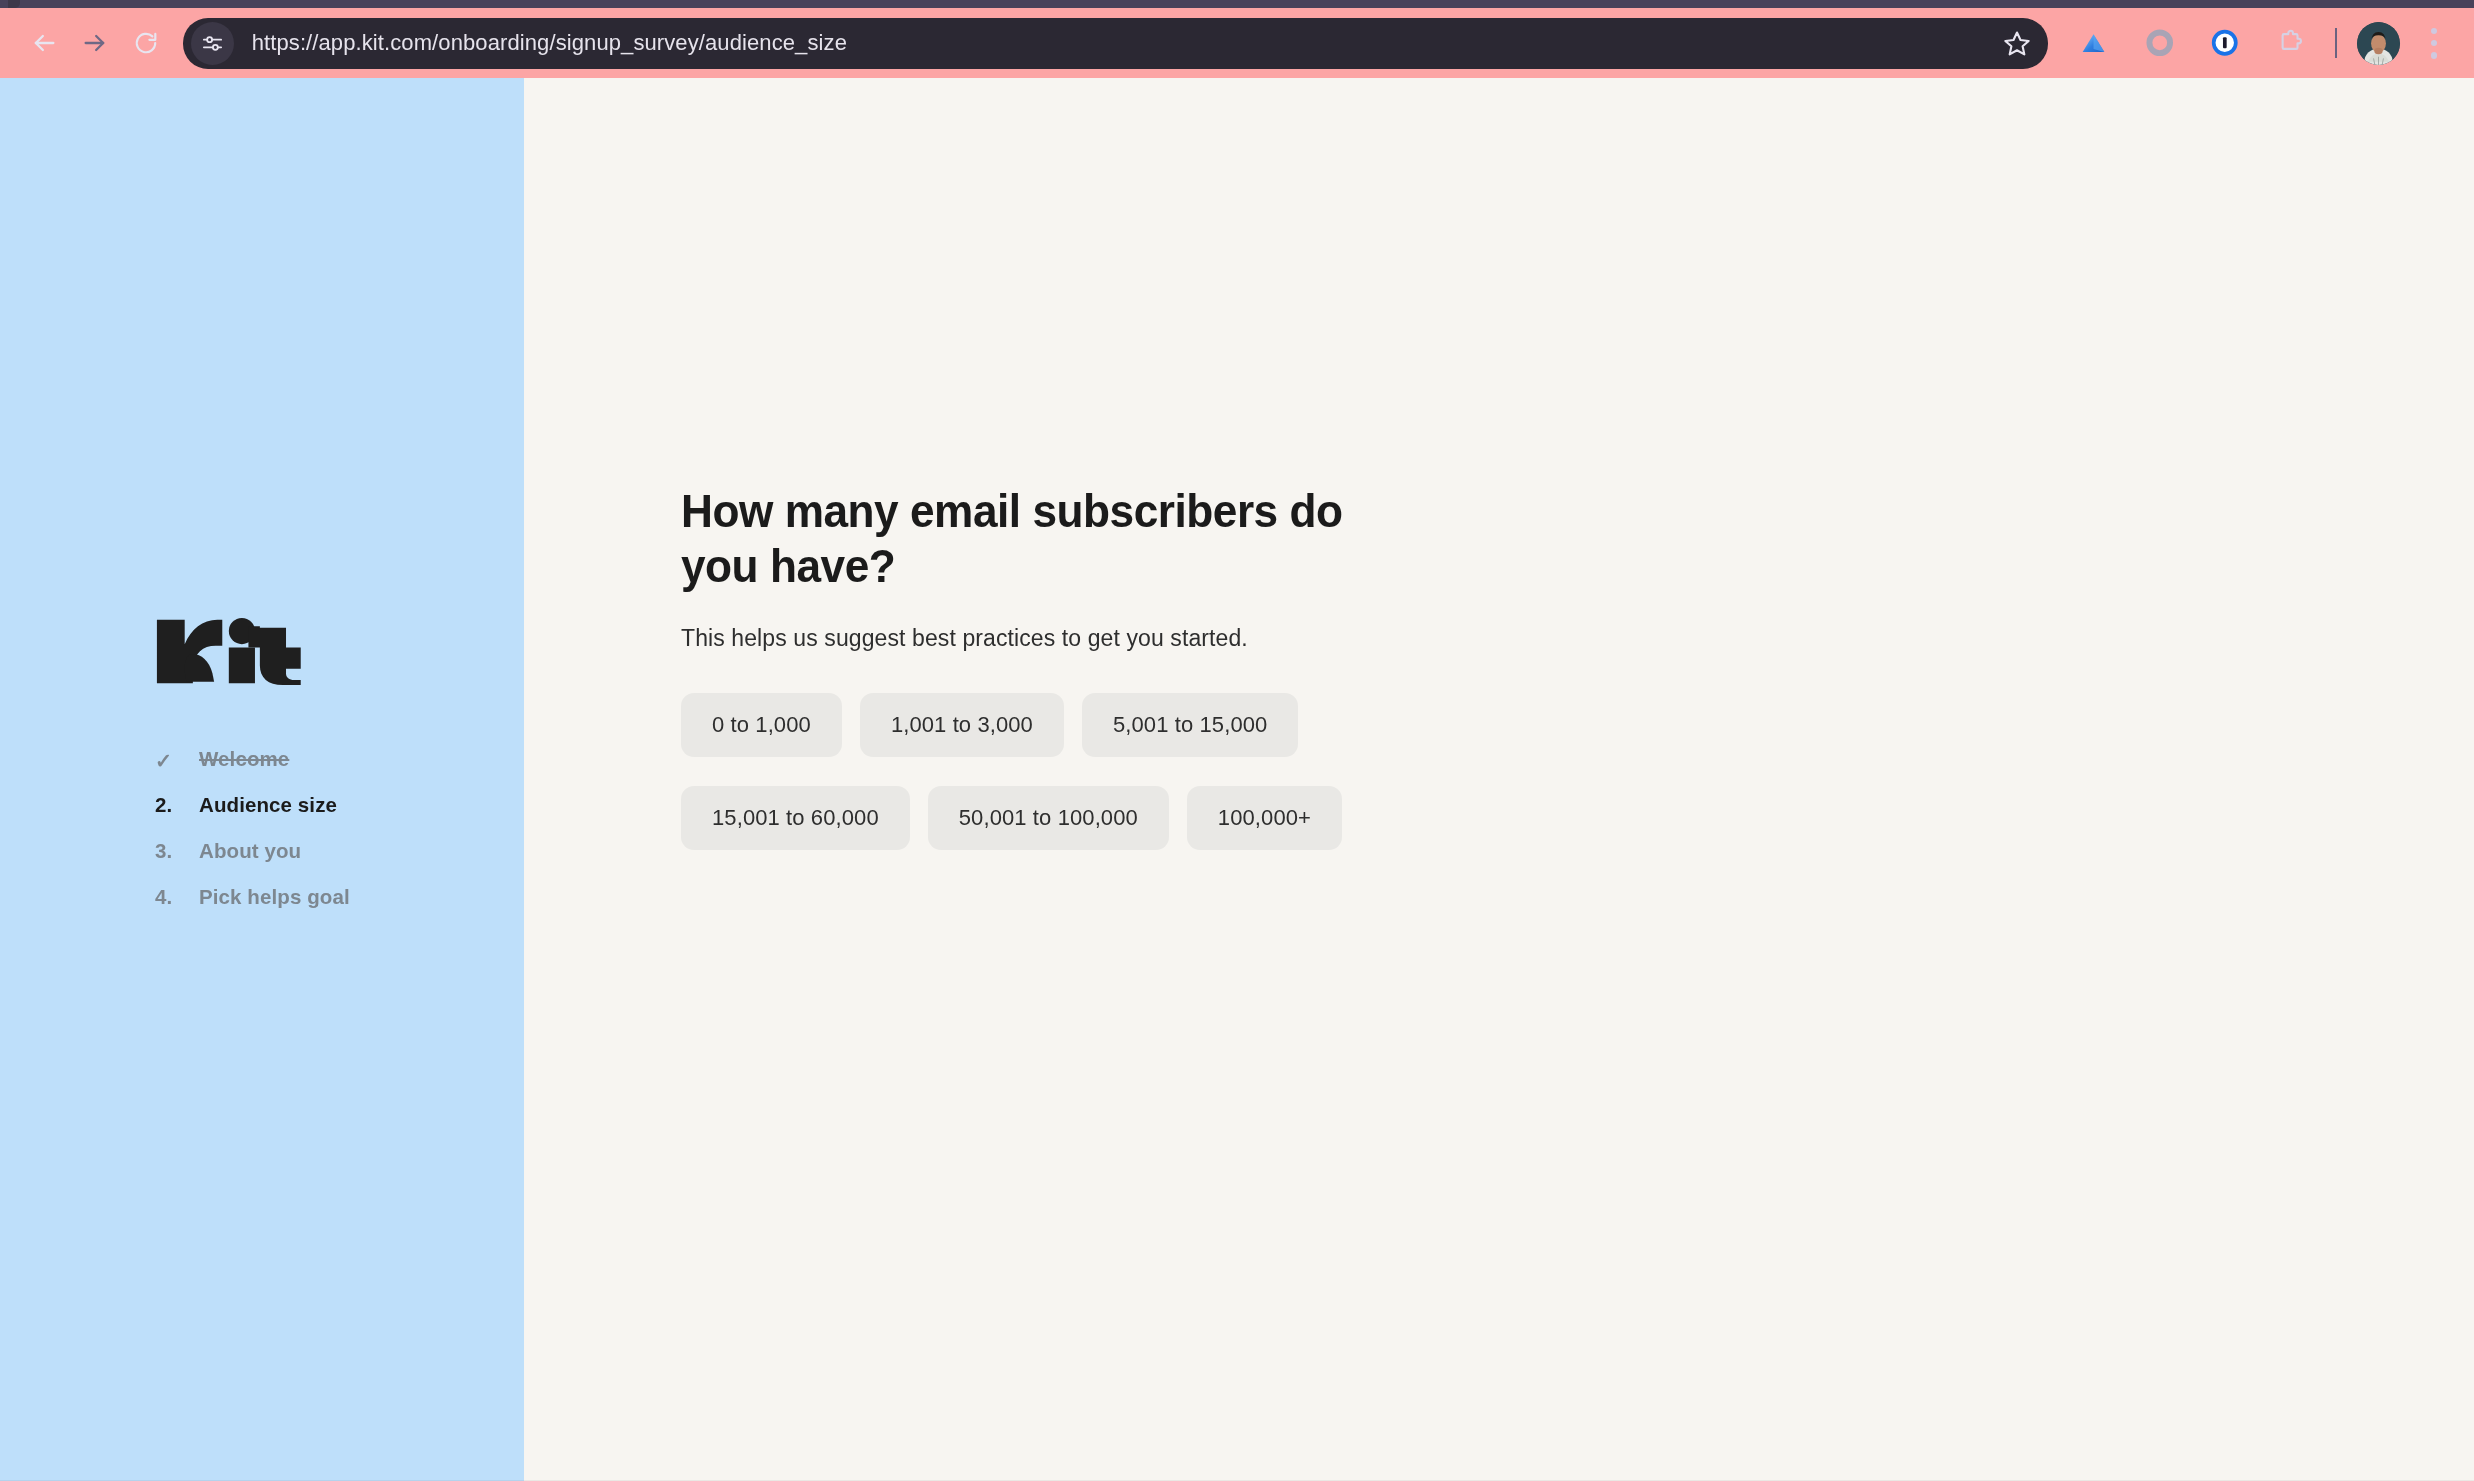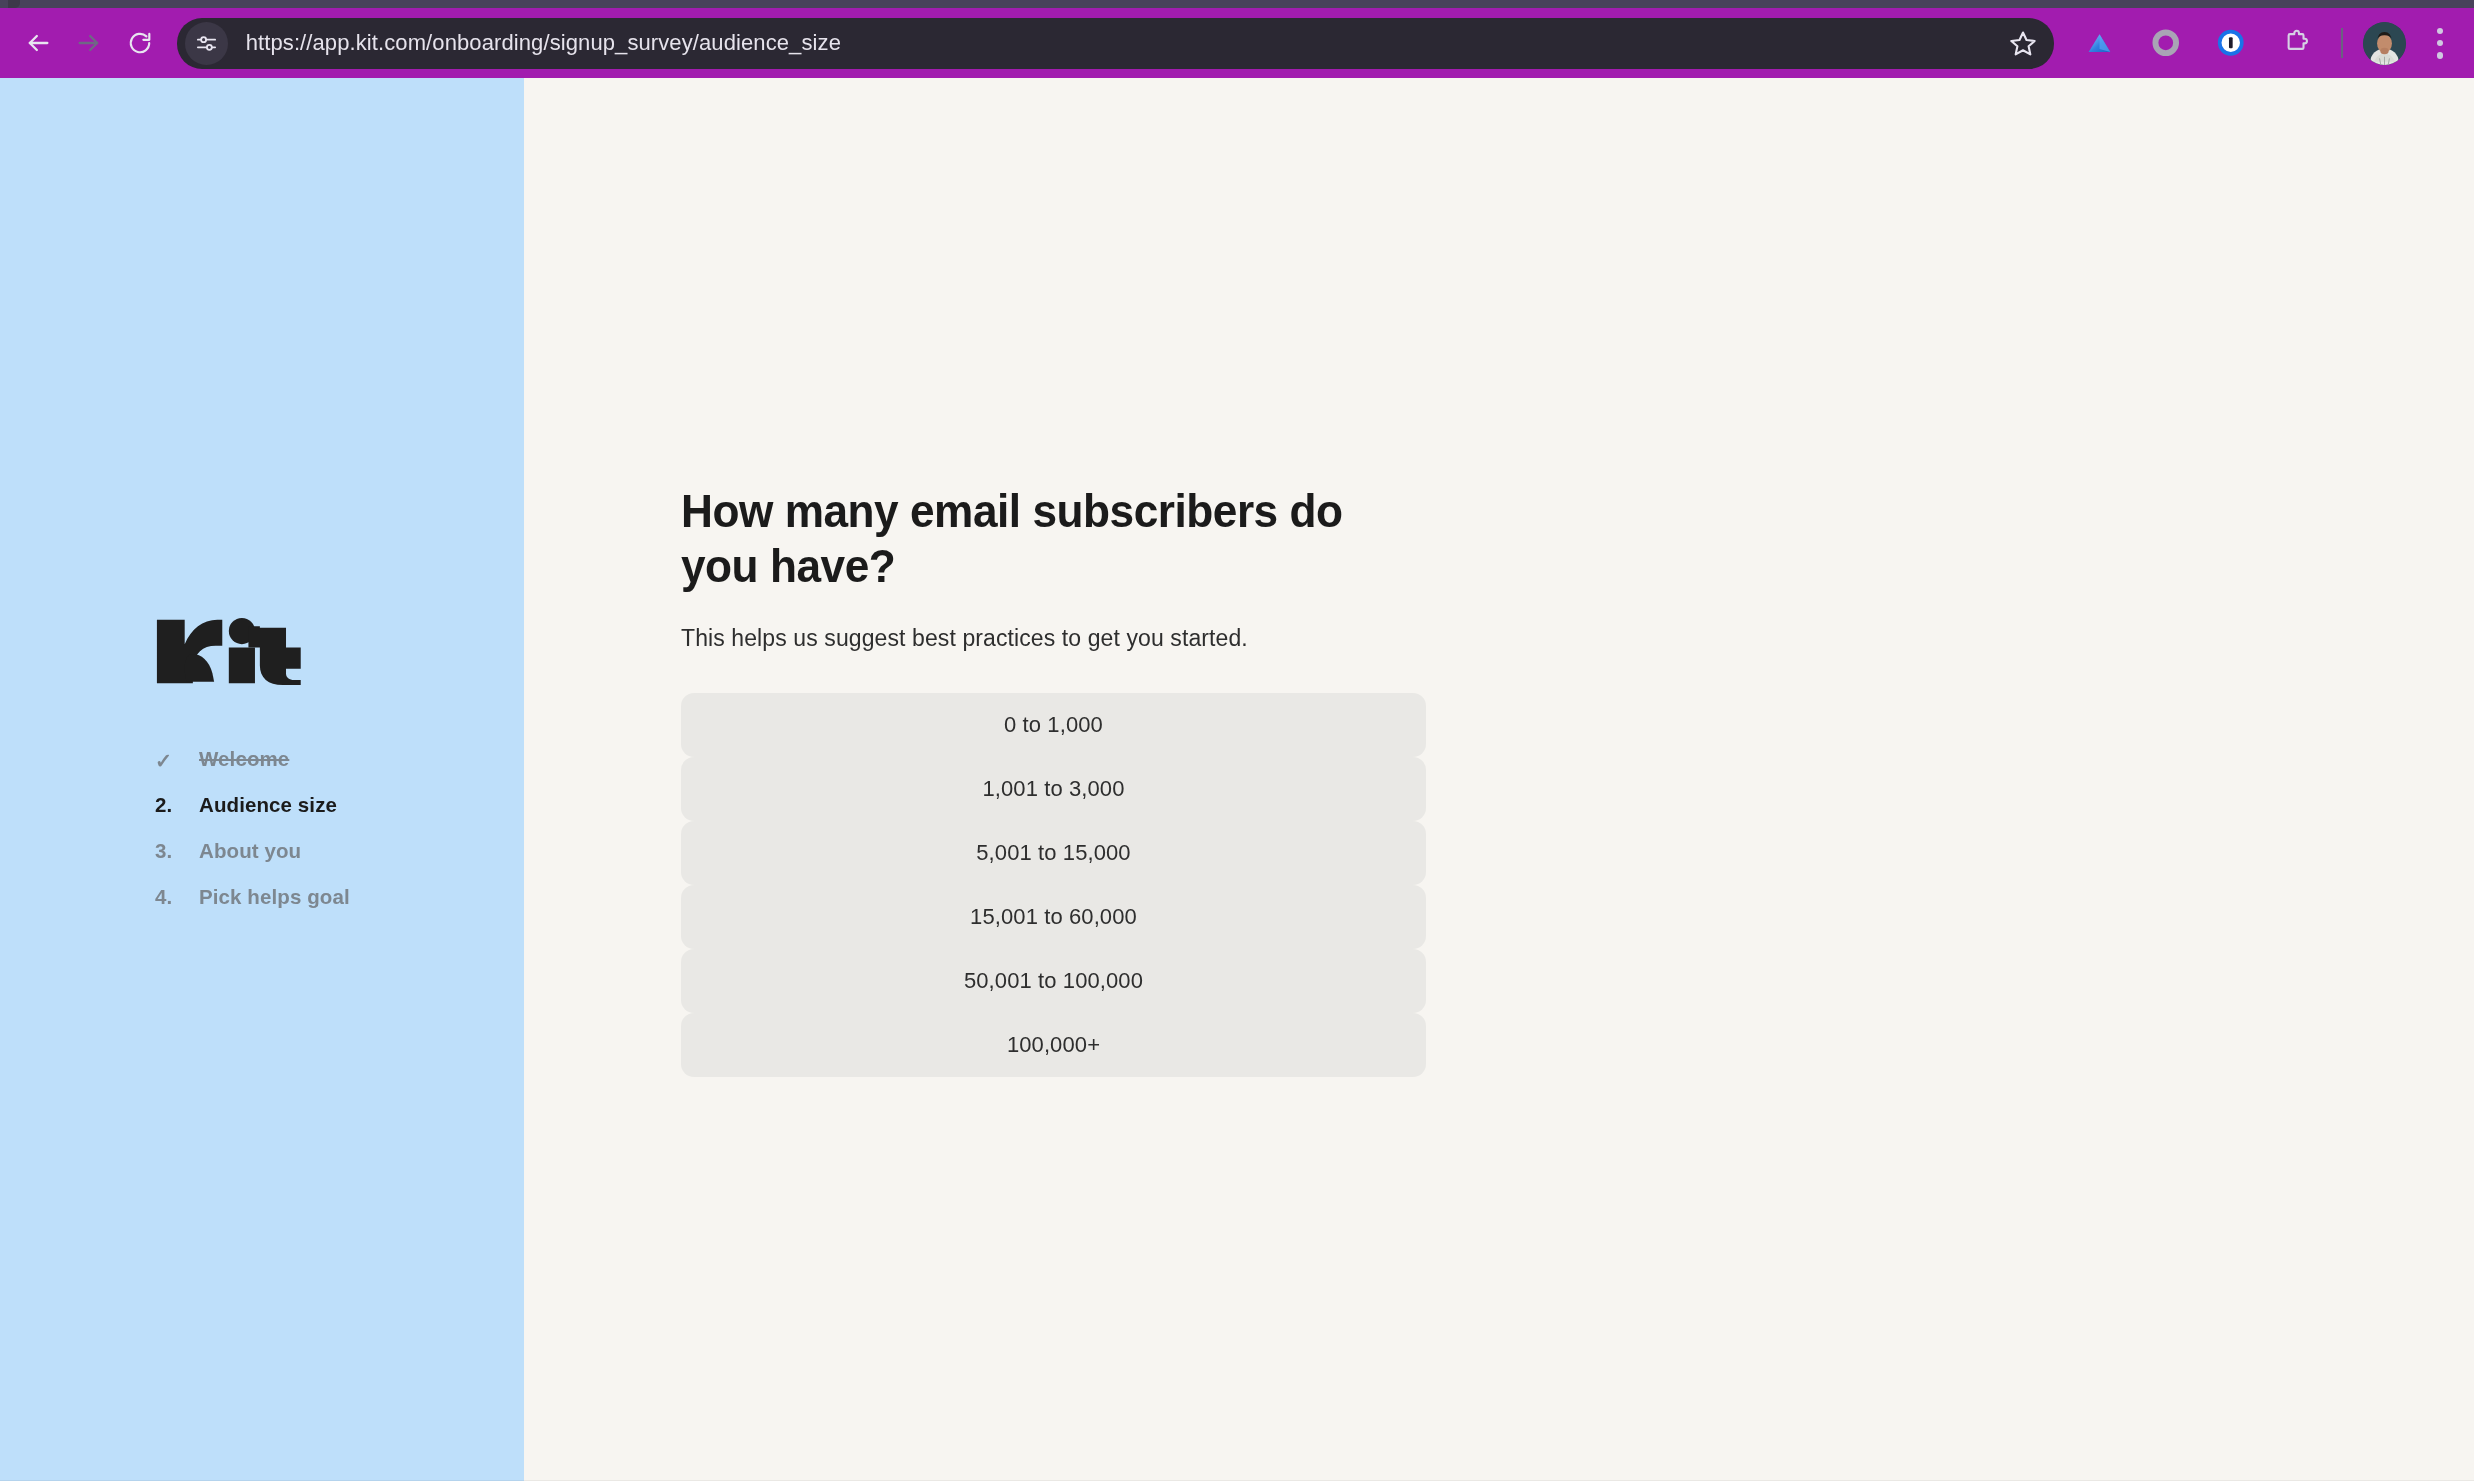--- a/index.html
+++ b/index.html
@@ -38,24 +38,24 @@
     width: 11.5px;
     height: 8.2px;
     background: #3D3849;
     border-radius: 0 0 4.9px 0;
   }
   .toolbar {
     position: absolute;
     top: 8.2px; left: 0;
     width: 2475px;
     height: 70px;
-    background: #a21caf;
-    display: flex;
-    align-items: center;
-    padding: 0 12px;
+    background: #fca5a5;
+    display: flex;
+    align-items: center;
+    padding: 0 18px;
     box-sizing: border-box;
   }
   .nav-btn {
     width: 51px;
     height: 51px;
     border-radius: 50%;
     display: flex;
     align-items: center;
     justify-content: center;
     flex: 0 0 auto;
@@ -257,23 +257,22 @@
     font-size: 23px;
     color: #2E2E2E;
     margin: 28px 0 0 0;
     line-height: 1.4;
     letter-spacing: 0.1px;
   }
   .options {
     margin-top: 39px;
     display: flex;
     flex-wrap: wrap;
-    gap: 0 18px;
+    gap: 29px 18px;
     max-width: 745px;
-    flex-direction: column;
   }
   .option-btn {
     background: #E9E8E5;
     border: none;
     border-radius: 13px;
     height: 64px;
     padding: 0 31px;
     font-family: "Liberation Sans", sans-serif;
     font-size: 22px;
     color: #2E2E2E;

